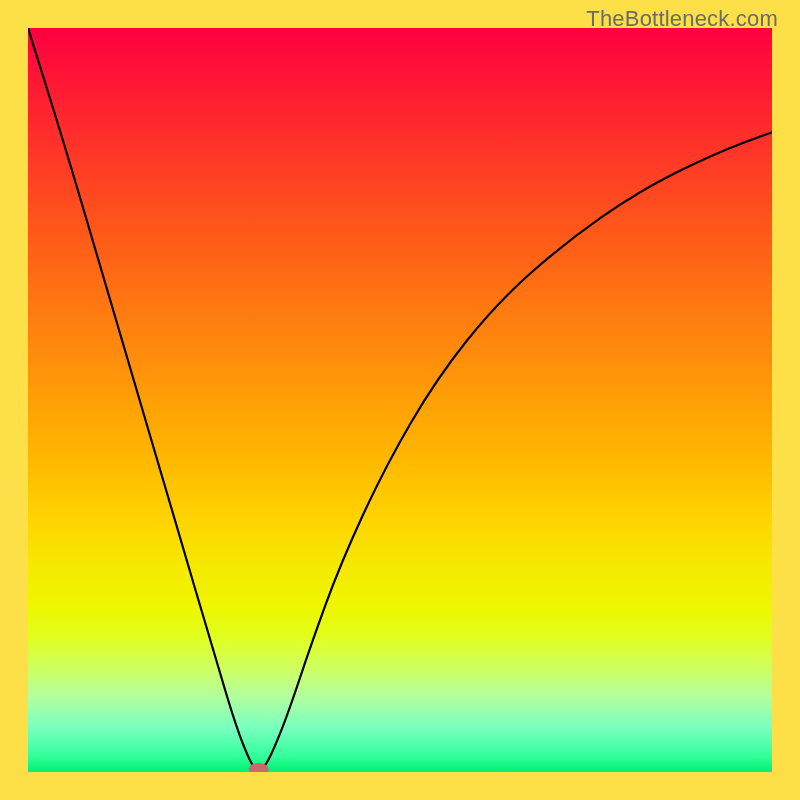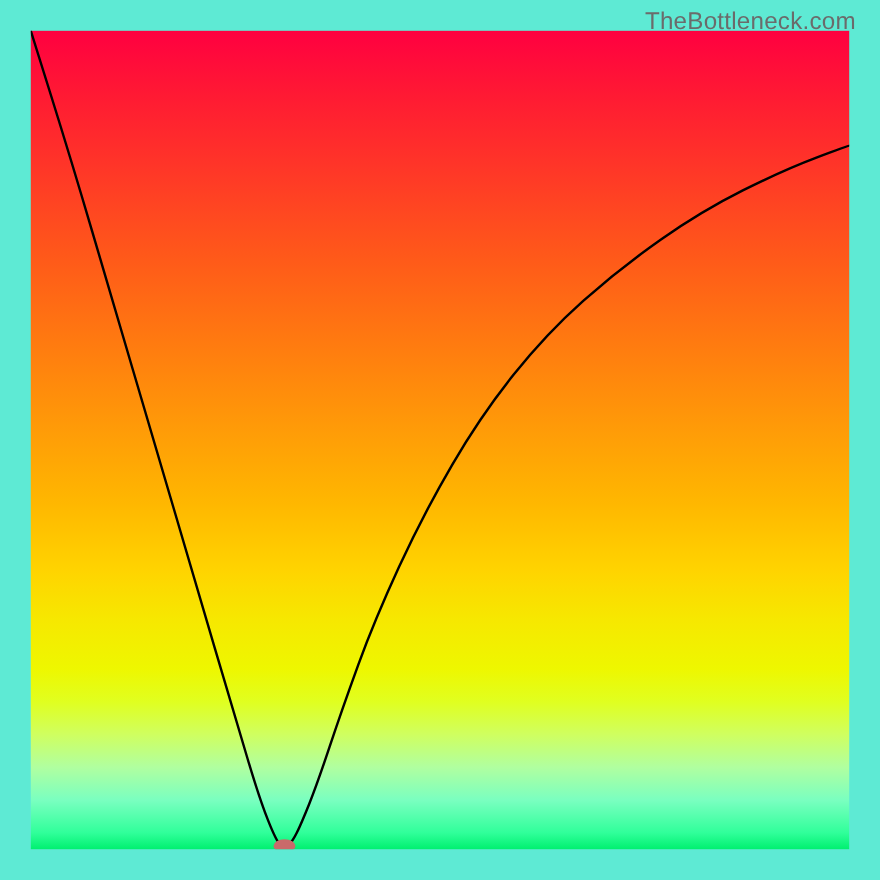--- a/index.html
+++ b/index.html
@@ -1,20 +1,20 @@
 <!DOCTYPE html>
 <html><head>
 <meta charset="utf-8">
 <style>
   * { margin: 0; padding: 0; box-sizing: border-box; }
   html, body { width: 800px; height: 800px; overflow: hidden; background: #000; }
   .outer {
     width: 800px;
     height: 800px;
-    background: #5eead4;
+    background: #fde047;
     position: relative;
   }
   .plot-area {
     position: absolute;
     left: 28px;
     top: 28px;
     width: 744px;
     height: 744px;
     
     background: linear-gradient(to bottom,

